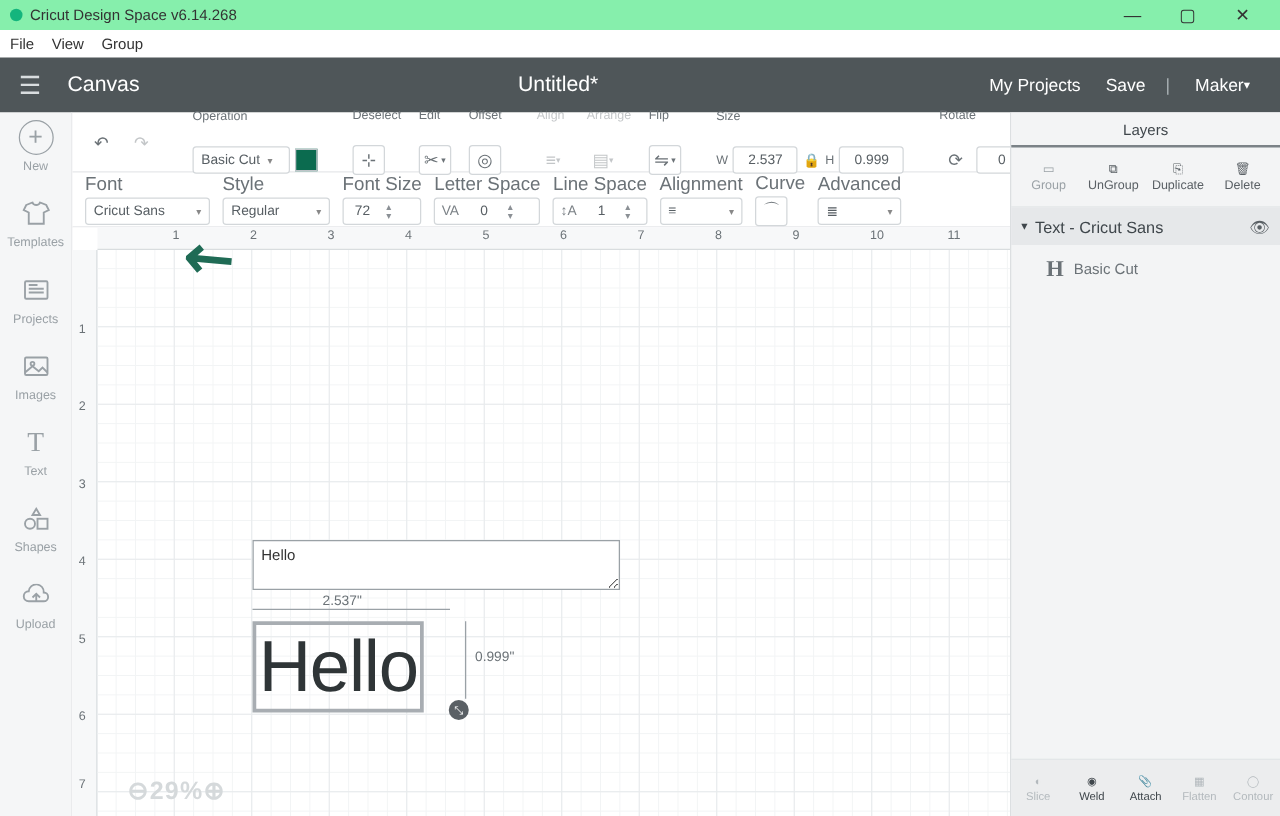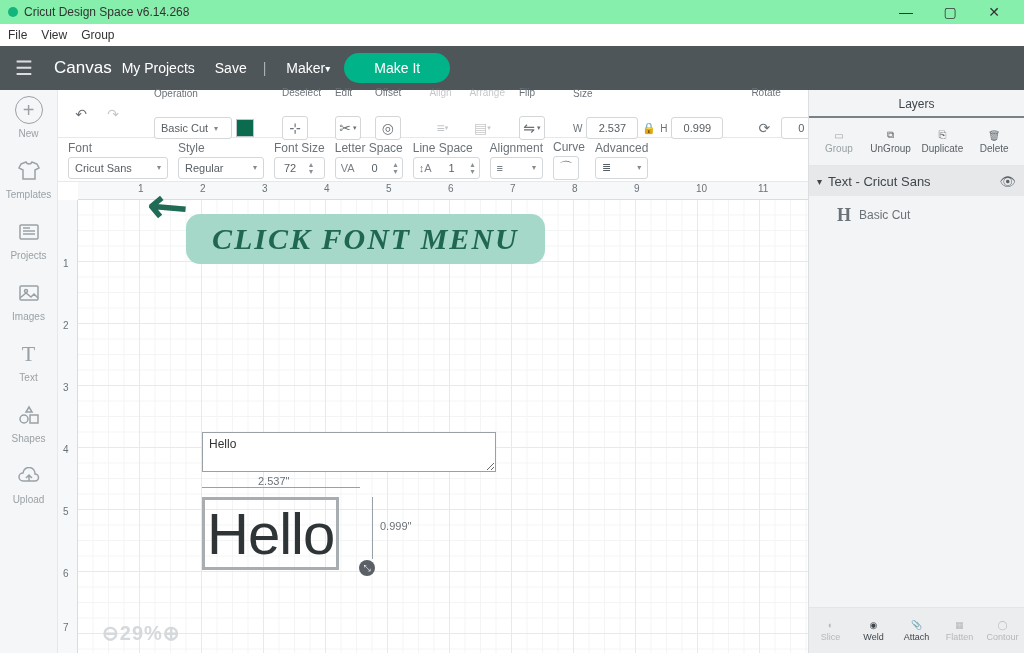--- a/index.html
+++ b/index.html
@@ -42,21 +42,21 @@
   .dd .caret { font-size:8px; color:#888; }
   .swatch { width:18px; height:18px; background:#0b6b4f; border:1px solid #bfc5c9; }
   .tbtn { width:26px; height:24px; border:1px solid transparent; color:#6b7277; font-size:14px; display:flex; align-items:center; justify-content:center; }
   .tbtn.sq { border:1px solid #d3d7da; border-radius:3px; background:#fff; }
   .sizefield { border:1px solid #d3d7da; border-radius:3px; height:22px; width:52px; font-size:11px; text-align:center; color:#575e63; background:#fff; }
   .row1 .vsep { width:1px; height:36px; background:#e6e8ea; margin:0 4px; }
   .more { font-size:12px; color:#575e63; display:flex; align-items:center; gap:3px; }
 
   .row2 { height:44px; border-bottom:1px solid #e6e8ea; display:flex; align-items:center; padding:0 10px; gap:10px; }
   .subgroup { display:flex; flex-direction:column; gap:2px; }
-  .subgroup .lbl { font-size:12px; color:#6b7277; }
+  .subgroup .lbl { font-size:15px; color:#6b7277; }
   .dd.wide { min-width:100px; }
   .dd.wider { min-width:86px; }
   .numbox { display:flex; align-items:center; border:1px solid #d3d7da; border-radius:3px; height:22px; background:#fff; }
   .numbox .glyph { font-size:11px; color:#7c8287; padding:0 5px; }
   .numbox .val { font-size:11px; color:#575e63; min-width:30px; text-align:center; }
   .numbox .arrows { font-size:8px; color:#8b9095; padding:0 4px; display:flex; flex-direction:column; line-height:7px; }
 
   
   .canvasarea { position:absolute; top:182px; left:58px; right:216px; bottom:0; background:#fff; overflow:hidden; }
   .hruler { position:absolute; left:20px; right:0; top:0; height:18px; background:#f7f8f9; border-bottom:1px solid #d9dddf; }
@@ -115,28 +115,28 @@
 
 <div class="menubar">
   <span>File</span>
   <span>View</span>
   <span>Group</span>
 </div>
 
 <div class="darkbar">
   <div class="hamburger">☰</div>
   <div class="title">Canvas</div>
+  <div class="center">Untitled*</div>
   <div class="link">My Projects</div>
   <div class="link">Save</div>
   <span class="sep">|</span>
   <div class="maker">
     <span>Maker</span>
     <span style="font-size:10px">▾</span>
   </div>
-  <button class="makeit">Make It</button>
 </div>
 
 <div class="leftrail">
   <div class="railbtn plus">
     <span class="ico">+</span>
     <span>New</span>
   </div>
   <div class="railbtn">
     <span class="ico">
         <svg width="24" height="20" viewBox="0 0 24 20" fill="none" stroke="#9aa1a6" stroke-width="1.5">
@@ -359,21 +359,20 @@
 
      <div class="rendered" style="left:124px; top:297px;">
         <div class="txt">Hello</div>
      </div>
      <div class="handle" style="left:281px; top:360px">⤡</div>
 
      <div class="zoom">⊖<span>29%</span>⊕</div>
   </div>
 
   <div class="annot-arrow" style="left:88px; top:-4px">↖</div>
-  <div class="annot" style="left:128px; top:32px">CLICK FONT MENU</div>
 </div>
 
 <div class="rightpanel">
   <div class="rtabs">
     <div class="rtab active">Layers</div>
   </div>
   <div class="rrow">
     <div class="rbtn">
         <span>▭</span>
         <span>Group</span>

